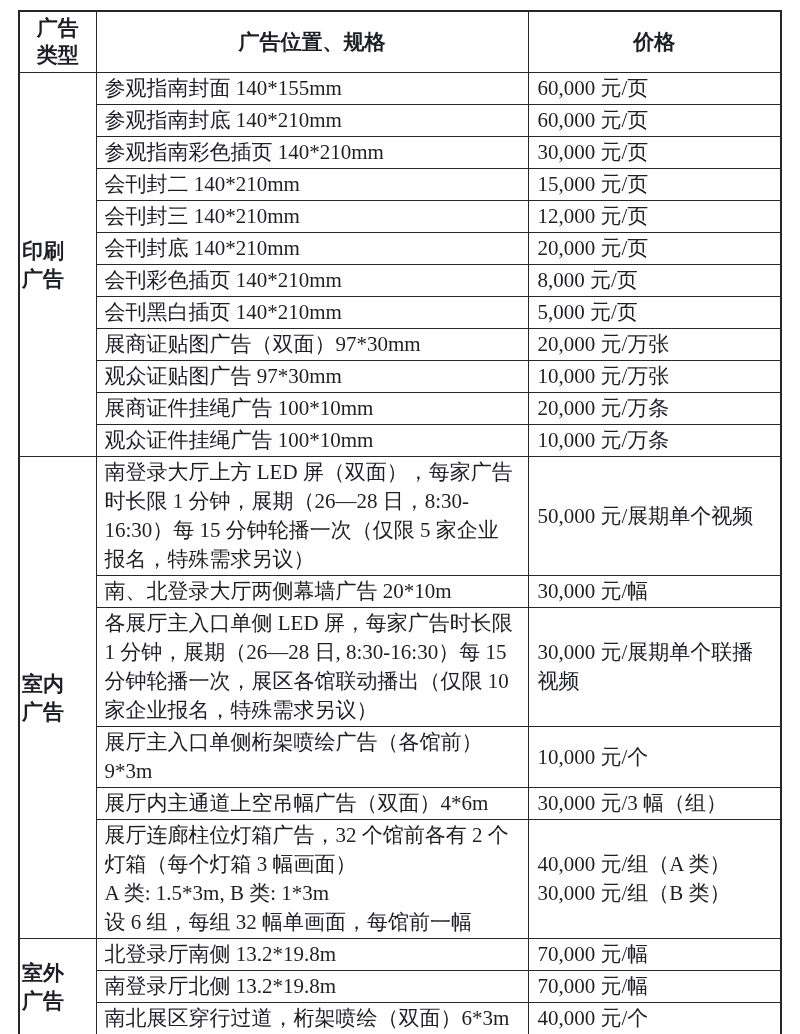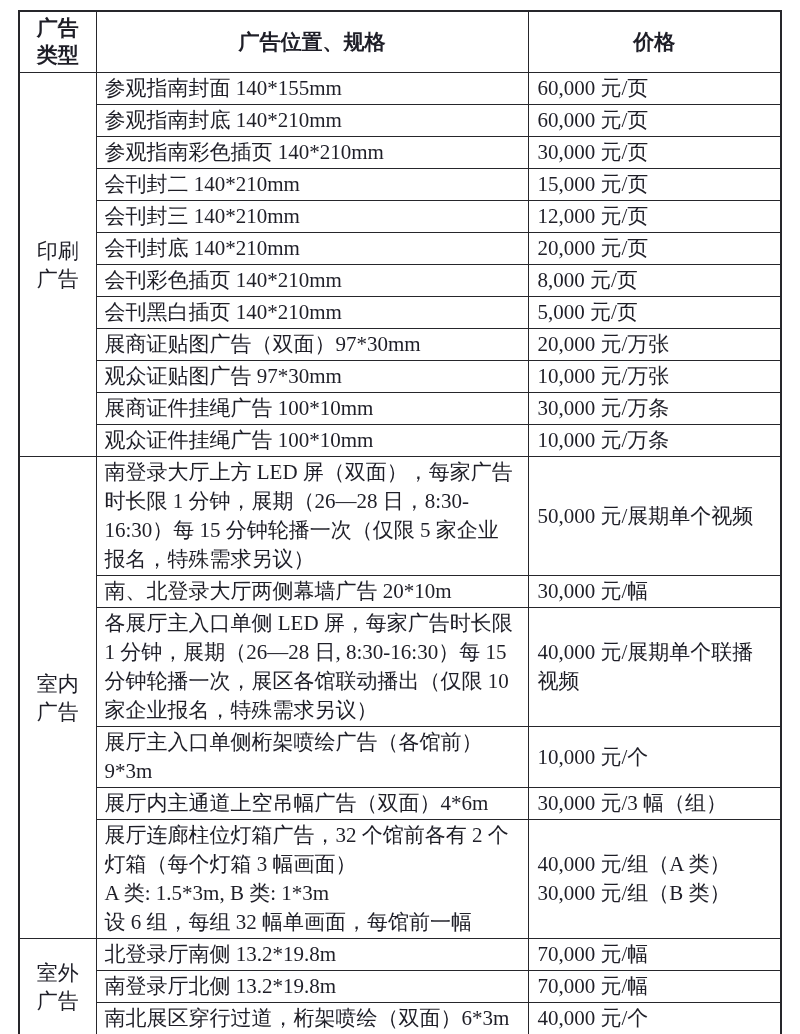--- a/index.html
+++ b/index.html
@@ -40,22 +40,21 @@
   }
   .rate-table tbody tr {
     height: 31px;
   }
   .rate-table td {
     font-size: 21px;
     line-height: 29px;
     vertical-align: middle;
   }
   td.cat {
-    text-align: center;
-    font-weight: normal;
+    font-weight: bold;
     padding: 12px 2px;
     line-height: 28px;
   }
   td.spec {
     padding: 1px 9px 1px 8px;
     text-align: left;
   }
   td.price {
     padding: 1px 20px 1px 9px;
     text-align: left;
@@ -118,40 +117,40 @@
       <tr>
         <td class="spec">展商证贴图广告（双面）97*30mm</td>
         <td class="price">20,000 元/万张</td>
       </tr>
       <tr>
         <td class="spec">观众证贴图广告 97*30mm</td>
         <td class="price">10,000 元/万张</td>
       </tr>
       <tr>
         <td class="spec">展商证件挂绳广告 100*10mm</td>
-        <td class="price">30,000 元/万条</td>
+        <td class="price">20,000 元/万条</td>
       </tr>
       <tr>
         <td class="spec">观众证件挂绳广告 100*10mm</td>
         <td class="price">10,000 元/万条</td>
       </tr>
 
       <tr>
         <td class="cat" rowspan="6">室内
 广告</td>
         <td class="spec">南登录大厅上方 LED 屏（双面），每家广告时长限 1 分钟，展期（26—28 日，8:30-16:30）每 15 分钟轮播一次（仅限 5 家企业报名，特殊需求另议）</td>
         <td class="price">50,000 元/展期单个视频</td>
       </tr>
       <tr>
         <td class="spec">南、北登录大厅两侧幕墙广告 20*10m</td>
         <td class="price">30,000 元/幅</td>
       </tr>
       <tr>
         <td class="spec">各展厅主入口单侧 LED 屏，每家广告时长限 1 分钟，展期（26—28 日, 8:30-16:30）每 15 分钟轮播一次，展区各馆联动播出（仅限 10 家企业报名，特殊需求另议）</td>
-        <td class="price">40,000 元/展期单个联播视频</td>
+        <td class="price">30,000 元/展期单个联播视频</td>
       </tr>
       <tr>
         <td class="spec">展厅主入口单侧桁架喷绘广告（各馆前）9*3m</td>
         <td class="price">10,000 元/个</td>
       </tr>
       <tr>
         <td class="spec">展厅内主通道上空吊幅广告（双面）4*6m</td>
         <td class="price">30,000 元/3 幅（组）</td>
       </tr>
       <tr>

